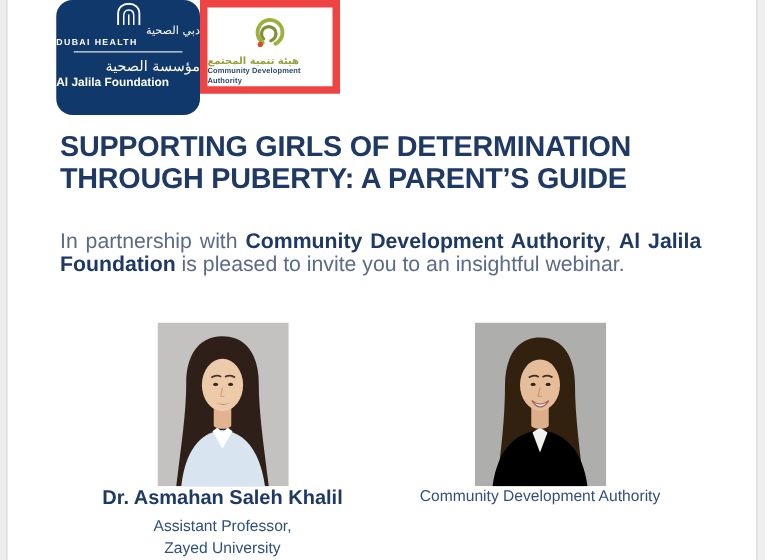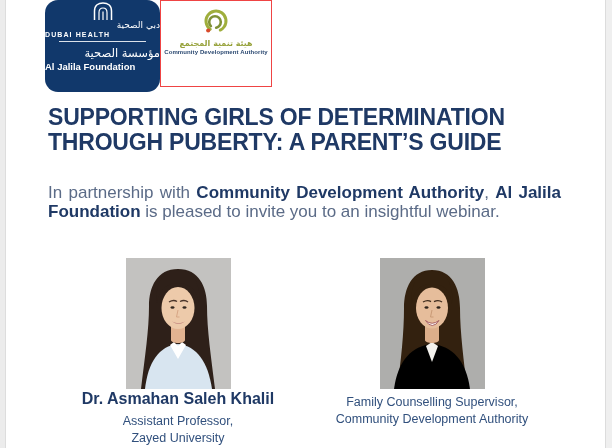--- a/index.html
+++ b/index.html
@@ -13,22 +13,22 @@
   #dh-card{position:absolute;left:45px;top:0;width:115px;height:92px;background:#11386b;
            color:#ffffff;border-radius:13px;}
   #dh-arch{display:block;margin:2px auto 0;}
   .dh-ar{font-family:"DejaVu Sans",sans-serif;font-size:9px;line-height:10px;direction:rtl;}
   .dh-en{font-size:7px;font-weight:bold;letter-spacing:1.1px;line-height:9px;}
   #dh-divider{position:absolute;left:14px;right:14px;top:41px;height:1px;background:rgba(255,255,255,.85);}
   .ajf-ar{position:absolute;left:0;right:0;top:46px;font-family:"DejaVu Sans",sans-serif;
           font-size:11.5px;direction:rtl;}
   .ajf-en{position:absolute;left:0;right:0;top:61px;font-size:9.5px;font-weight:bold;}
 
-  #cda-card{position:absolute;left:160px;top:0;width:112px;height:87px;background:#ffffff;
-            border:1px solid #ef4444;box-sizing:border-box;text-align:center;}
+  #cda-card{position:absolute;left:160px;top:0;width:112px;height:75px;background:#ffffff;
+            border:6px solid #ef4444;box-sizing:border-box;text-align:left;}
   #cda-swirl{display:block;margin:5px auto 0;}
   .cda-ar{font-family:"DejaVu Sans",sans-serif;font-size:8px;font-weight:bold;color:#97a23b;
           direction:rtl;line-height:9px;margin-top:1px;}
   .cda-en{font-size:6px;font-weight:bold;color:#2c4a72;line-height:8px;letter-spacing:.1px;}
 
   
   #title{position:absolute;left:48px;top:105px;color:#1f3965;font-weight:bold;
          font-size:23px;line-height:25px;letter-spacing:-0.2px;}
   #title div{white-space:nowrap;}
 
@@ -121,16 +121,15 @@
       <path d="M45 68 h14 v14 c0 4 -14 4 -14 0 Z" fill="#dcae8a"></path>
       <ellipse cx="52" cy="50" rx="16" ry="20.5" fill="#e6bd9b"></ellipse>
       <path d="M52 13 C35 13 30 32 32 46 C33 31 42 26 52 26 C63 26 70 31 72 46 C74 32 69 13 52 13 Z" fill="#33210f"></path>
       <path d="M43 44 q4.5 -2.6 8 -0.4" stroke="#3f2c1d" stroke-width="1.4" fill="none"></path>
       <path d="M54 43.6 q4.5 -2.2 8 0.4" stroke="#3f2c1d" stroke-width="1.4" fill="none"></path>
       <ellipse cx="46.5" cy="49.5" rx="2" ry="1.3" fill="#2e241c"></ellipse>
       <ellipse cx="58.5" cy="49.5" rx="2" ry="1.3" fill="#2e241c"></ellipse>
       <path d="M52 52 l-1.5 7 h3" stroke="#c99a76" stroke-width="1" fill="none"></path>
       <path d="M45.5 62.5 q6.5 5.5 13.5 0 q-3 5 -6.7 5 q-3.8 0 -6.8 -5 Z" fill="#ffffff" stroke="#a85f60" stroke-width="1"></path>
     </svg>
-    <div class="spk-role first">Family Counselling Supervisor,</div>
     <div class="spk-role">Community Development Authority</div>
   </div>
 </div>
 
 </body></html>

